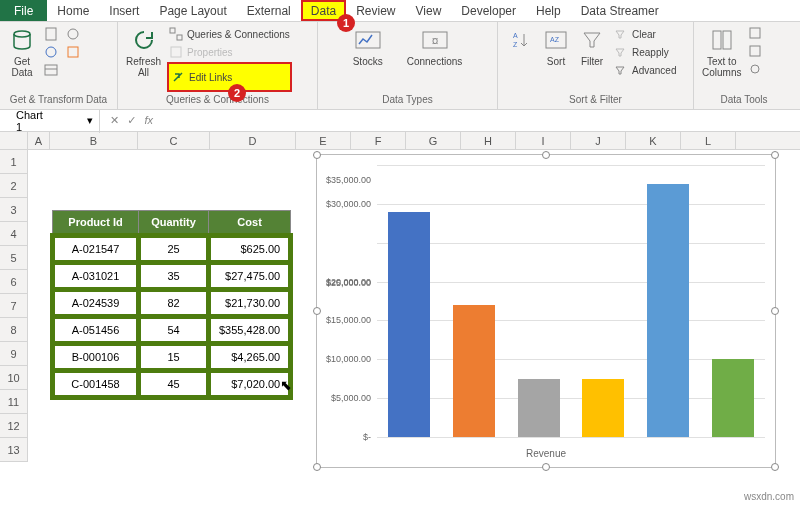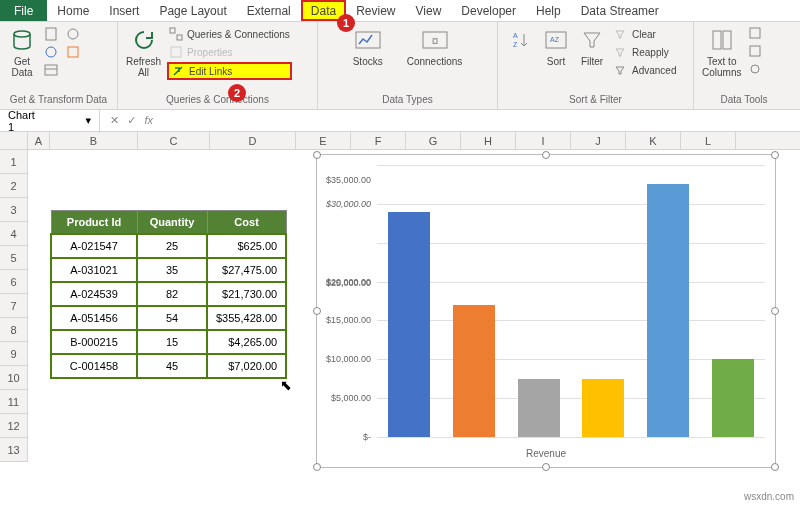--- a/index.html
+++ b/index.html
@@ -18,43 +18,43 @@
 .ribbon-group { border-right: 1px solid #d4d4d4; padding: 2px 6px; display: flex; flex-direction: column; }
 .ribbon-group-label { font-size: 10px; color: #666; text-align: center; margin-top: auto; padding-bottom: 2px; }
 .ribbon-group-content { display: flex; align-items: flex-start; flex: 1; gap: 4px; }
 
 .big-btn { display: flex; flex-direction: column; align-items: center; padding: 2px 2px; font-size: 10px; color: #444; gap: 2px; }
 .big-btn .ico { width: 28px; height: 28px; display: flex; align-items: center; justify-content: center; }
 .small-stack { display: flex; flex-direction: column; gap: 2px; padding-top: 2px; }
 .small-item { font-size: 10px; color: #444; display: flex; align-items: center; gap: 4px; padding: 1px 2px; }
 .small-item .ico { width: 14px; height: 14px; }
 
-.edit-links { background: #ffff00; border: 2px solid #d62222; padding: 0 2px; }
+.edit-links { background: #ffff00; border: 2px solid #d62222; padding: 6px 2px; }
 
 .namebox-row { display: flex; height: 22px; border-bottom: 1px solid #d4d4d4; align-items: center; }
-.name-box { width: 100px; border-right: 1px solid #d4d4d4; padding: 0 8px; display: flex; align-items: center; justify-content: space-between; font-size: 11px; gap: 44px; }
+.name-box { width: 100px; border-right: 1px solid #d4d4d4; padding: 0 16px; display: flex; align-items: center; justify-content: space-between; font-size: 11px; gap: 44px; }
 .fx-btns { display: flex; gap: 8px; padding: 0 10px; color: #888; }
 .fx-label { font-style: italic; color: #888; }
 
 .col-headers { display: flex; height: 18px; border-bottom: 1px solid #d4d4d4; background: #f3f2f1; }
 .corner { width: 28px; border-right: 1px solid #d4d4d4; }
 .col-h { border-right: 1px solid #d4d4d4; text-align: center; font-size: 11px; color: #555; line-height: 18px; }
 .cA { width: 22px; } .cB { width: 88px; } .cC { width: 72px; } .cD { width: 86px; }
 .cE,.cF,.cG,.cH,.cI,.cJ,.cK,.cL { width: 55px; }
 
 .grid { display: flex; }
 .row-headers { width: 28px; background: #f3f2f1; }
 .row-h { height: 24px; border-bottom: 1px solid #d4d4d4; border-right: 1px solid #d4d4d4; text-align: center; font-size: 11px; color: #555; line-height: 24px; }
 .cells { position: relative; flex: 1; }
 
 .table-title { position: absolute; top: 12px; left: 22px; width: 246px; height: 30px; background: #2f5233; color: #fff; display: flex; align-items: center; justify-content: center; font-weight: bold; font-style: italic; font-size: 12px; border: 1px solid #888; }
 
 .data-table { position: absolute; top: 60px; left: 22px; border-collapse: collapse; }
 .data-table th { background: #548235; color: #fff; font-size: 11px; padding: 5px 6px; border: 1px solid #888; }
-.data-table td { background: #fff; font-size: 11px; padding: 5px 8px; border: 2px solid #4d7c0f; text-align: center; margin-left: 20px; }
+.data-table td { background: #fff; font-size: 11px; padding: 5px 8px; border: 5px solid #4d7c0f; text-align: center; margin-left: 20px; }
 .data-table td.cost { text-align: right; }
 
 .chart-box { position: absolute; top: 4px; left: 288px; width: 460px; height: 314px; background: #fff; border: 1px solid #bbb; }
 .selhandle { position: absolute; width: 8px; height: 8px; background: #fff; border: 1px solid #888; border-radius: 50%; }
 .sh-tl{top:-4px;left:-4px}.sh-tr{top:-4px;right:-4px}.sh-bl{bottom:-4px;left:-4px}.sh-br{bottom:-4px;right:-4px}
 .sh-t{top:-4px;left:50%;margin-left:-4px}.sh-b{bottom:-4px;left:50%;margin-left:-4px}
 .sh-l{left:-4px;top:50%;margin-top:-4px}.sh-r{right:-4px;top:50%;margin-top:-4px}
 
 .plot { position: absolute; top: 10px; left: 60px; right: 10px; bottom: 30px; }
 .gridline { position: absolute; left: 0; right: 0; border-top: 1px solid #e0e0e0; }
@@ -378,21 +378,21 @@
             <td>A-024539</td>
             <td>82</td>
             <td class="cost">$21,730.00</td>
           </tr>
       <tr>
             <td>A-051456</td>
             <td>54</td>
             <td class="cost">$355,428.00</td>
           </tr>
       <tr>
-            <td>B-000215</td>
+            <td>B-000106</td>
             <td>15</td>
             <td class="cost">$4,265.00</td>
           </tr>
       <tr>
             <td>C-001458</td>
             <td>45</td>
             <td class="cost">$7,020.00</td>
           </tr>
     </tbody>
       </table>
@@ -416,21 +416,21 @@
           <div class="ytick" style="top: 233.143px;">$5,000.00</div>
           <div class="gridline" style="top: 194.286px;"></div>
           <div class="ytick" style="top: 194.286px;">$10,000.00</div>
           <div class="gridline" style="top: 155.429px;"></div>
           <div class="ytick" style="top: 155.429px;">$15,000.00</div>
           <div class="gridline" style="top: 116.571px;"></div>
           <div class="ytick" style="top: 116.571px; margin-left: 44px;">$20,000.00</div>
           <div class="gridline" style="top: 77.7143px;"></div>
           <div class="ytick" style="top: 77.7143px; margin-top: 40px;">$25,000.00</div>
           <div class="gridline" style="top: 38.8571px;"></div>
-          <div class="ytick" style="top: 38.8571px; font-style: italic;">$30,000.00</div>
+          <div class="ytick" style="top: 38.8571px;">$30,000.00</div>
           <div class="gridline" style="top: 0px;"></div>
           <div class="ytick" style="top: 15px;">$35,000.00</div>
           <div class="bar" style="left: 11.3333px; height: 225.371px; background: rgb(68, 114, 196);"></div>
           <div class="bar" style="left: 76px; height: 132.114px; background: rgb(237, 125, 49);"></div>
           <div class="bar" style="left: 140.667px; height: 58.2857px; background: rgb(165, 165, 165);"></div>
           <div class="bar" style="left: 205.333px; height: 58.2857px; background: rgb(255, 192, 0);"></div>
           <div class="bar" style="left: 270px; height: 252.571px; background: rgb(91, 155, 213);"></div>
           <div class="bar" style="left: 334.667px; height: 77.7143px; background: rgb(112, 173, 71);"></div>
         </div>
       <div class="xlabel">Revenue</div>

